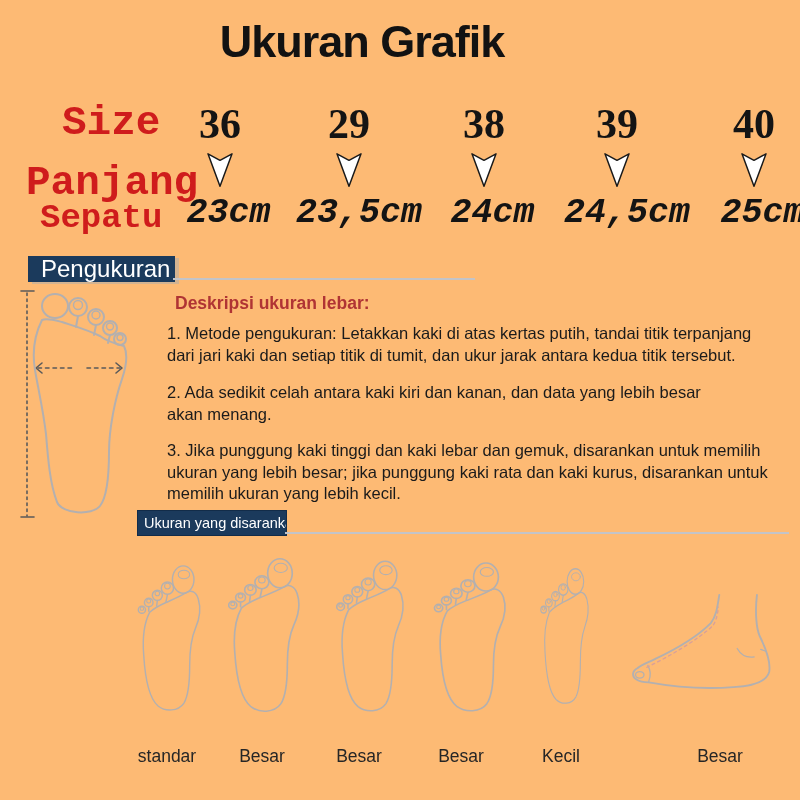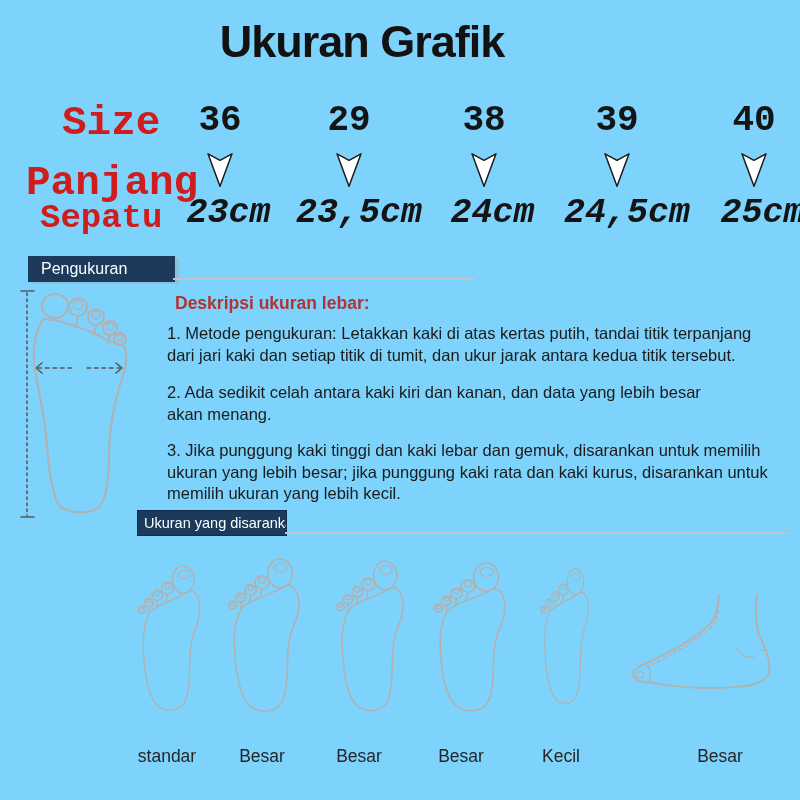--- a/index.html
+++ b/index.html
@@ -1,46 +1,46 @@
 <!DOCTYPE html>
 <html style="--red: #cf1c1c; --desc-red: #b03434; --navy: #1b3a5c; --outline: #b3b0b0; --text: #1b1b1b;"><head>
 <meta charset="utf-8">
 <style>
   * { margin:0; padding:0; box-sizing:border-box; }
   html,body { background:#ffffff; font-family:"Liberation Sans", sans-serif; }
   .canvas {
     position:relative; width:800px; height:800px; margin:0 auto;
-    background:#7dd3fc; overflow:hidden;
+    background:#fdba74; overflow:hidden;
   }
   .mono { font-family:"Liberation Mono","DejaVu Sans Mono",monospace; font-weight:bold; }
 
   .title {
     position:absolute; top:16px; left:0; width:724px; text-align:center;
     font-size:45px; font-weight:bold; color:#121212; letter-spacing:-1px;
   }
 
   
   .red-label { position:absolute; color:var(--red,#cf1c1c); white-space:nowrap; }
   .lbl-size    { left:62px;  top:100px; font-size:41px; }
   .lbl-panjang { left:26px;  top:160px; font-size:41px; }
   .lbl-sepatu  { left:40px;  top:199px; font-size:34px; }
 
   .size-col { position:absolute; top:100px; width:140px; text-align:center; }
-  .size-num { font-size:36px; color:#141414; height:50px; }
+  .size-num { font-size:42px; color:#141414; height:50px;font-family:Liberation Serif, serif; }
   .arrow-icon { display:block; margin:2px auto 0; width:28px; height:37px; }
   .size-cm  { font-size:35px; color:#141414; margin-top:4px; padding-left:17px; white-space:nowrap;font-style:italic; }
 
   
   .section-bar {
     position:absolute; background:var(--navy,#1b3a5c); color:#ffffff;
     white-space:nowrap; overflow:hidden;
   }
   .bar-measure {
     left:28px; top:256px; width:147px; height:26px;
-    font-size:16px; line-height:25px; padding-left:13px;
+    font-size:24px; line-height:25px; padding-left:13px;
     box-shadow:4px 2px 0 rgba(160,170,182,0.45);
   }
   .bar-recommend {
     left:137px; top:510px; width:150px; height:26px;
     font-size:14.5px; line-height:24px; padding-left:6px;
     border:1px solid #122c49;
   }
   .hline { position:absolute; height:2px; background:#c3c4c8; }
   .hline-measure   { left:173px; top:278px; width:302px; }
   .hline-recommend { left:285px; top:532px; width:504px; }

